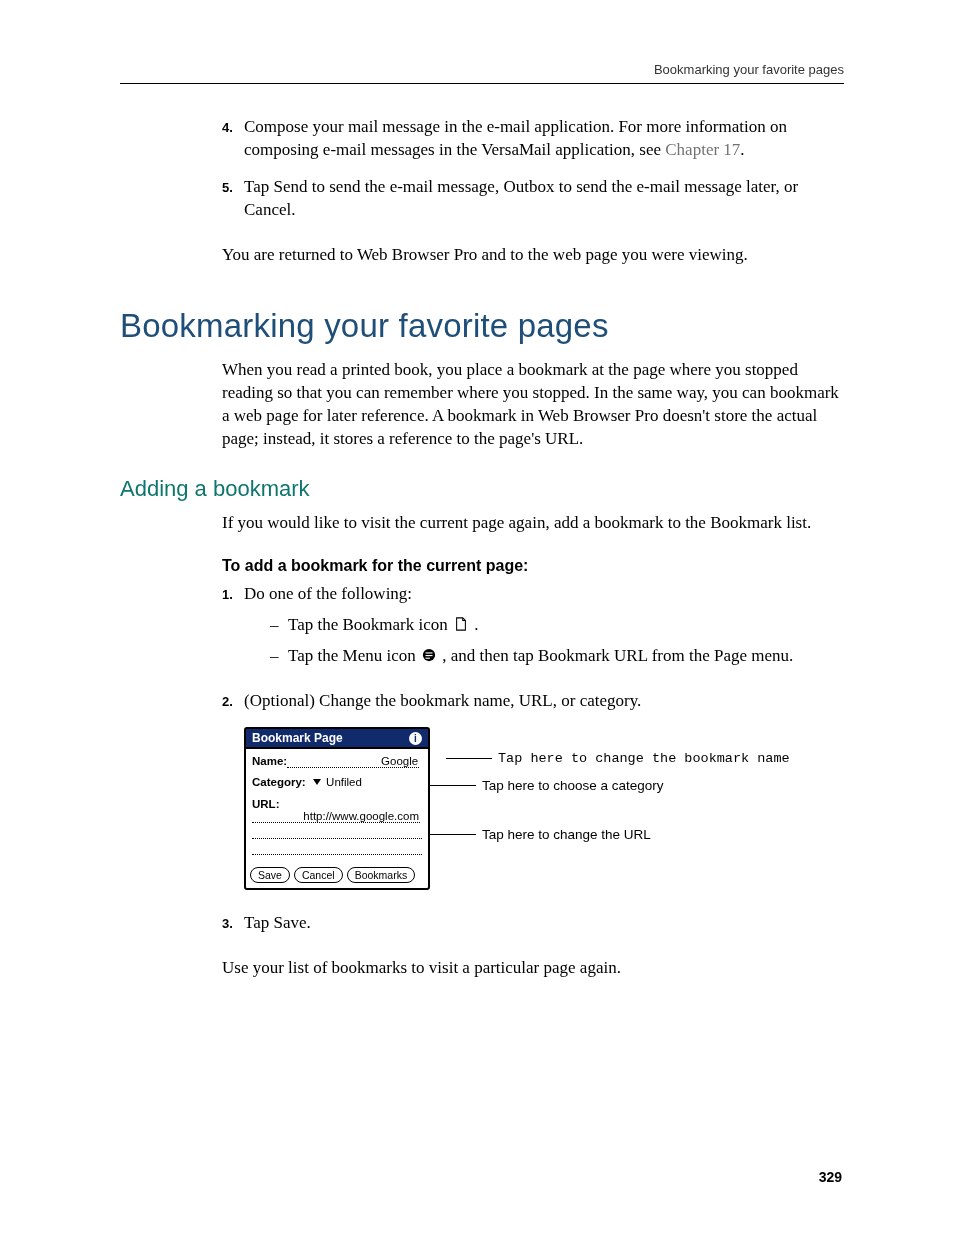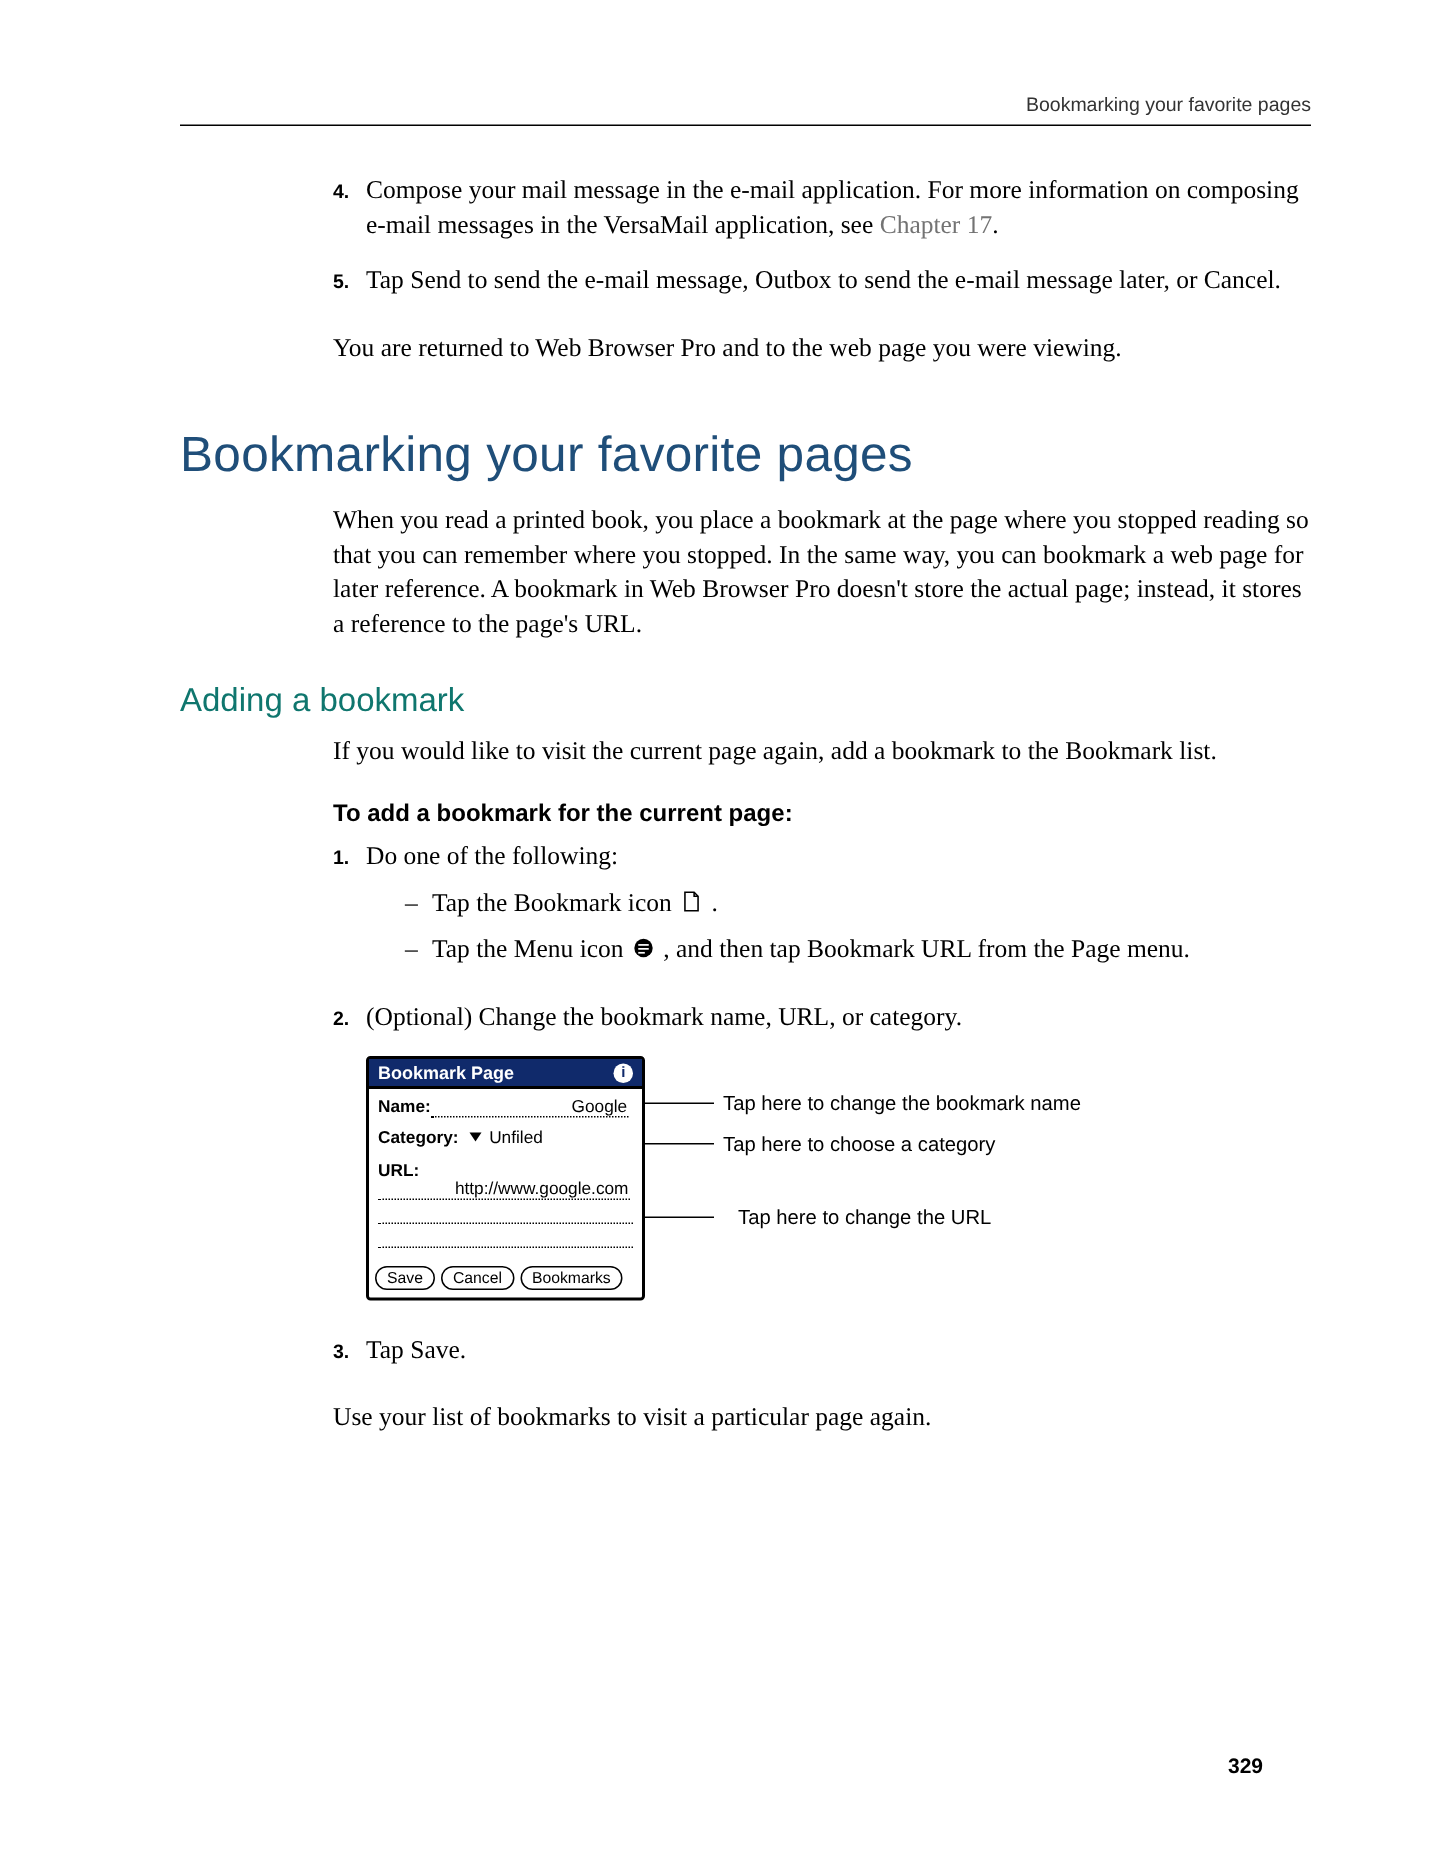--- a/index.html
+++ b/index.html
@@ -5,21 +5,21 @@
     * { box-sizing: border-box; margin: 0; padding: 0; }
     body {
       width: 954px;
       height: 1235px;
       background: #fff;
       font-family: "Palatino Linotype", "Book Antiqua", Palatino, Georgia, serif;
       color: #000;
       position: relative;
     }
     .page {
-      padding: 62px 80px 40px 120px;
+      padding: 62px 110px 40px 120px;
     }
     .running-head {
       text-align: right;
       font-family: "Helvetica Neue", Helvetica, Arial, sans-serif;
       font-size: 13px;
       color: #333;
       margin-bottom: 6px;
     }
     .hr {
       border: none;
@@ -289,31 +289,31 @@
           </div>
         </div>
         <div class="btn-row">
           <span class="pbtn">Save</span>
           <span class="pbtn">Cancel</span>
           <span class="pbtn">Bookmarks</span>
         </div>
       </div>
 
       <div class="callouts">
-        <div class="callout" style="top:24px; left:0;">
+        <div class="callout" style="top:24px; left:16px;font-family:Liberation Mono, monospace;">
           <span class="line" style="width:46px;"></span>
           <span style="margin-left:6px;">Tap here to change the bookmark name</span>
         </div>
         <div class="callout" style="top:51px; left:0;">
           <span class="line" style="width:46px;"></span>
           <span style="margin-left:6px;">Tap here to choose a category</span>
         </div>
         <div class="callout" style="top:100px; left:0;">
           <span class="line" style="width:46px;"></span>
-          <span style="margin-left:16px;">Tap here to change the URL</span>
+          <span style="margin-left:6px;">Tap here to change the URL</span>
         </div>
       </div>
     </div>
 
     <div class="ol-block">
       <div class="ol-item">
         <div class="ol-num">3.</div>
         <div class="ol-body">Tap Save.</div>
       </div>
     </div>

